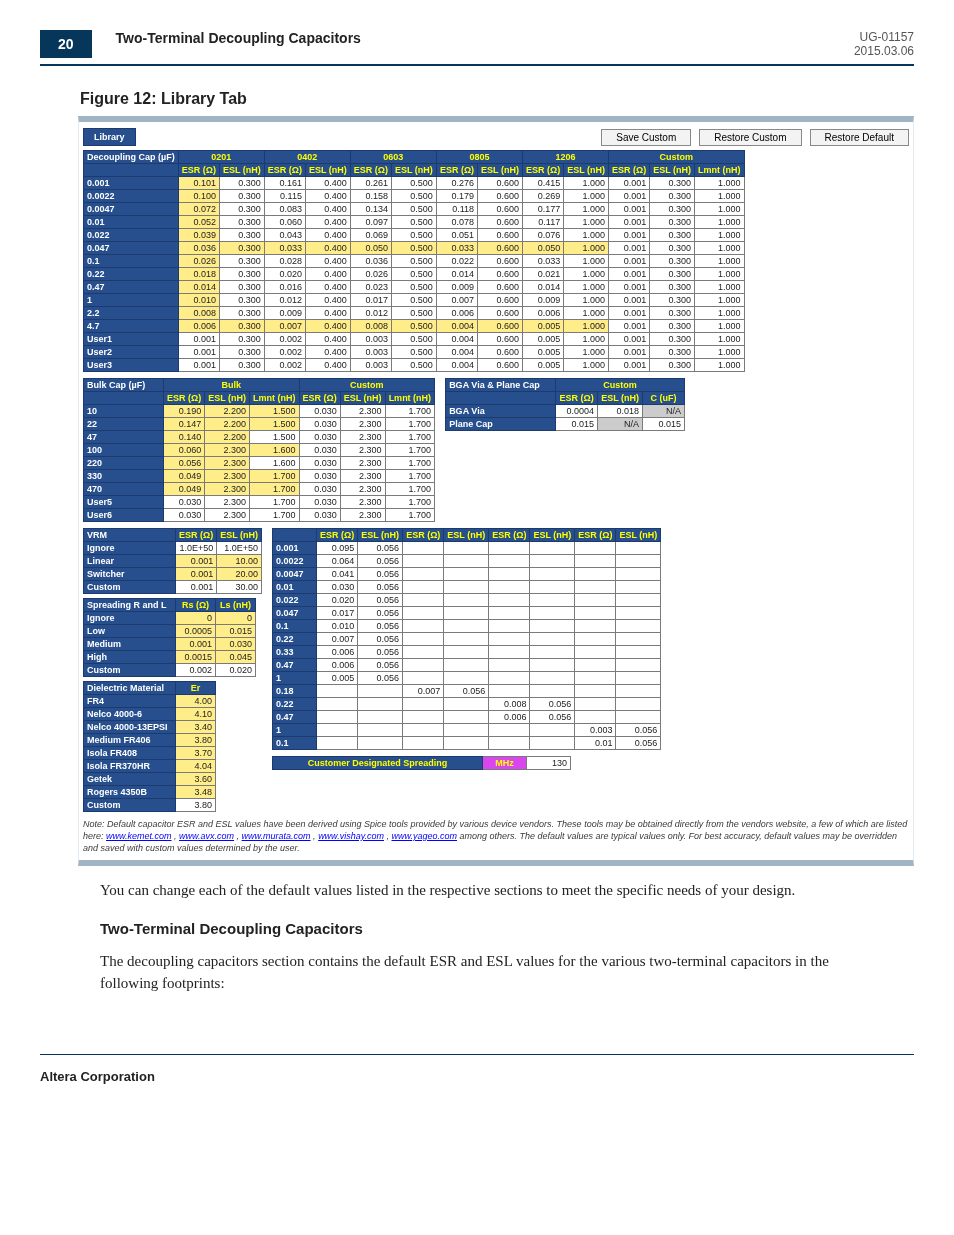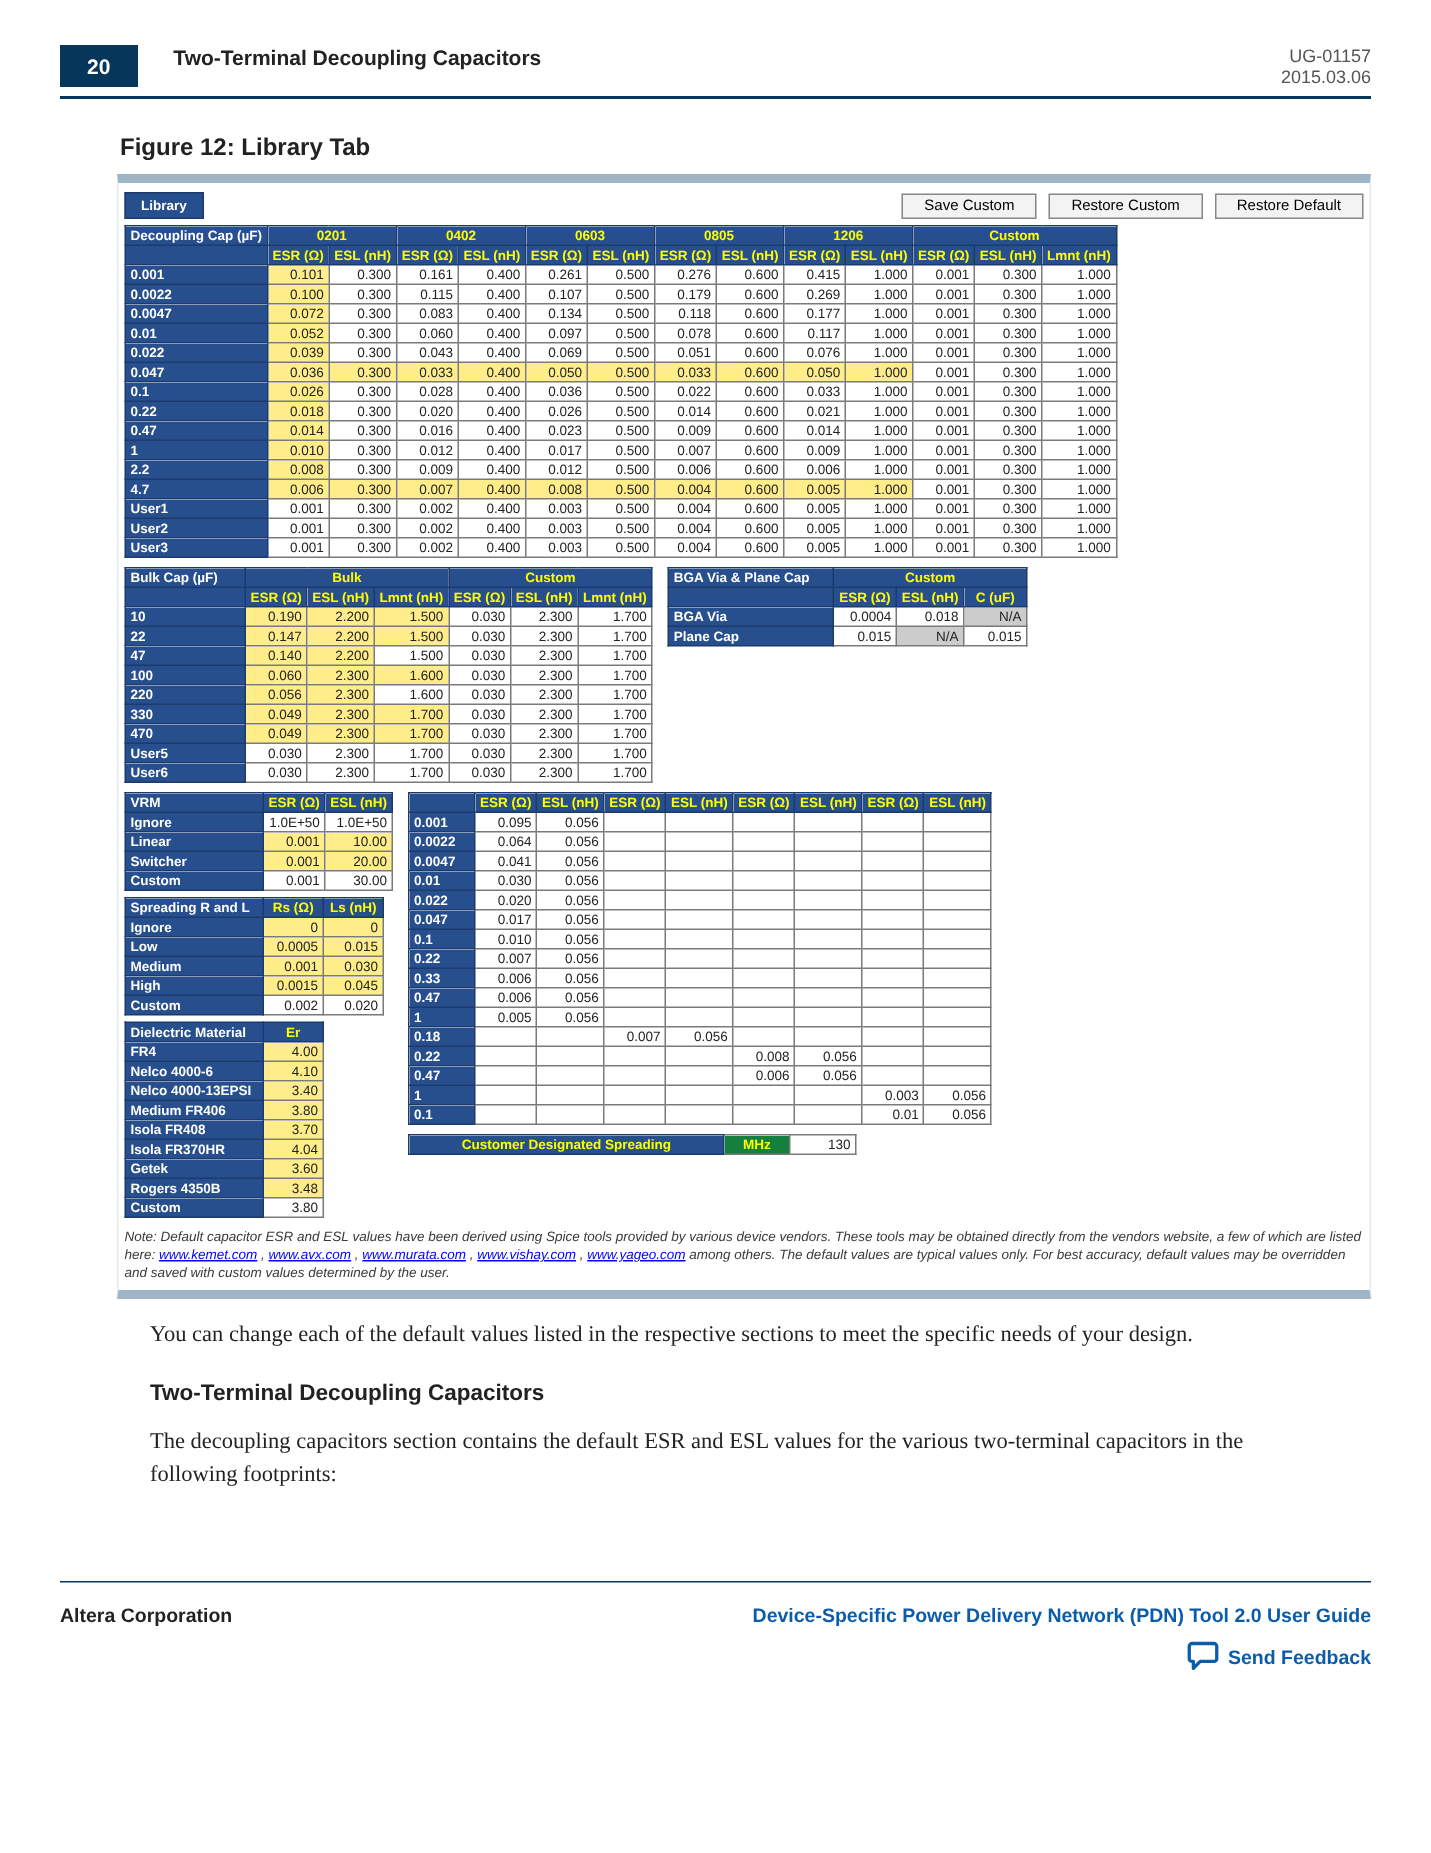--- a/index.html
+++ b/index.html
@@ -29,21 +29,21 @@
 h4{font-family:Arial,sans-serif;font-size:15px;font-weight:700;margin:18px 0 6px 60px}
 .footer{display:flex;justify-content:space-between;align-items:flex-start;margin-top:60px;border-top:1px solid #06375a;padding-top:14px;font-family:Arial,sans-serif;font-size:13px}
 .footer-left{font-weight:700}
 .footer-right{text-align:right}
 .guide-link{color:#0b5cab;font-weight:700}
 .feedback{display:flex;align-items:center;gap:6px;justify-content:flex-end;margin-top:8px;color:#0b5cab;font-weight:700;cursor:pointer}
 .feedback svg{width:22px;height:22px}
 .w-lbl{width:80px}
 .w-v{width:40px}
 .w-v2{width:42px}
-.cust-mhz{background:#15803d;color:#ff0;text-align:center;font-weight:700}
+.cust-mhz{background:#d946ef;color:#ff0;text-align:center;font-weight:700}
 </style>
 </head>
 <body>
 
 <div class="page-head">
   <div class="page-head-left">
     <div class="page-num">20</div>
     <div class="section-title">Two-Terminal Decoupling Capacitors</div>
   </div>
   <div class="doc-meta">
@@ -106,21 +106,21 @@
           <td class="w-v">0.001</td>
           <td class="w-v">0.300</td>
           <td class="w-v">1.000</td>
         </tr>
         <tr>
           <td class="rowhead w-lbl">0.0022</td>
           <td class="hl w-v">0.100</td>
           <td class="w-v">0.300</td>
           <td class="w-v">0.115</td>
           <td class="w-v">0.400</td>
-          <td class="w-v">0.107</td>
+          <td class="w-v">0.158</td>
           <td class="w-v">0.500</td>
           <td class="w-v">0.179</td>
           <td class="w-v">0.600</td>
           <td class="w-v">0.269</td>
           <td class="w-v">1.000</td>
           <td class="w-v">0.001</td>
           <td class="w-v">0.300</td>
           <td class="w-v">1.000</td>
         </tr>
         <tr>
@@ -778,24 +778,13 @@
 
   <div class="note" id="note">Note:  Default capacitor ESR and ESL values have been derived using Spice tools provided by various device vendors. These tools may be obtained directly from the vendors website, a few of which are listed here: <a>www.kemet.com</a> , <a>www.avx.com</a> , <a>www.murata.com</a> , <a>www.vishay.com</a> , <a>www.yageo.com</a> among others. The default values are typical values only. For best accuracy, default values may be overridden and saved with custom values determined by the user.</div>
 </div>
 
 <p class="body">You can change each of the default values listed in the respective sections to meet the specific needs of your design.</p>
 <h4>Two-Terminal Decoupling Capacitors</h4>
 <p class="body">The decoupling capacitors section contains the default ESR and ESL values for the various two-terminal capacitors in the following footprints:</p>
 
 <div class="footer">
   <div class="footer-left">Altera Corporation</div>
-  <div class="footer-right">
-    <div class="guide-link">Device-Specific Power Delivery Network (PDN) Tool 2.0 User Guide</div>
-    <div class="feedback">
-      <span>
-        <svg viewBox="0 0 24 24" fill="none" stroke="#0b5cab" stroke-width="2.4" stroke-linejoin="round">
-            <path d="M4 4h16a2 2 0 0 1 2 2v9a2 2 0 0 1-2 2H10l-5 5v-5H4a2 2 0 0 1-2-2V6a2 2 0 0 1 2-2z"></path>
-          </svg>
-      </span>
-      <span>Send Feedback</span>
-    </div>
-  </div>
 </div>
 
 </body></html>

